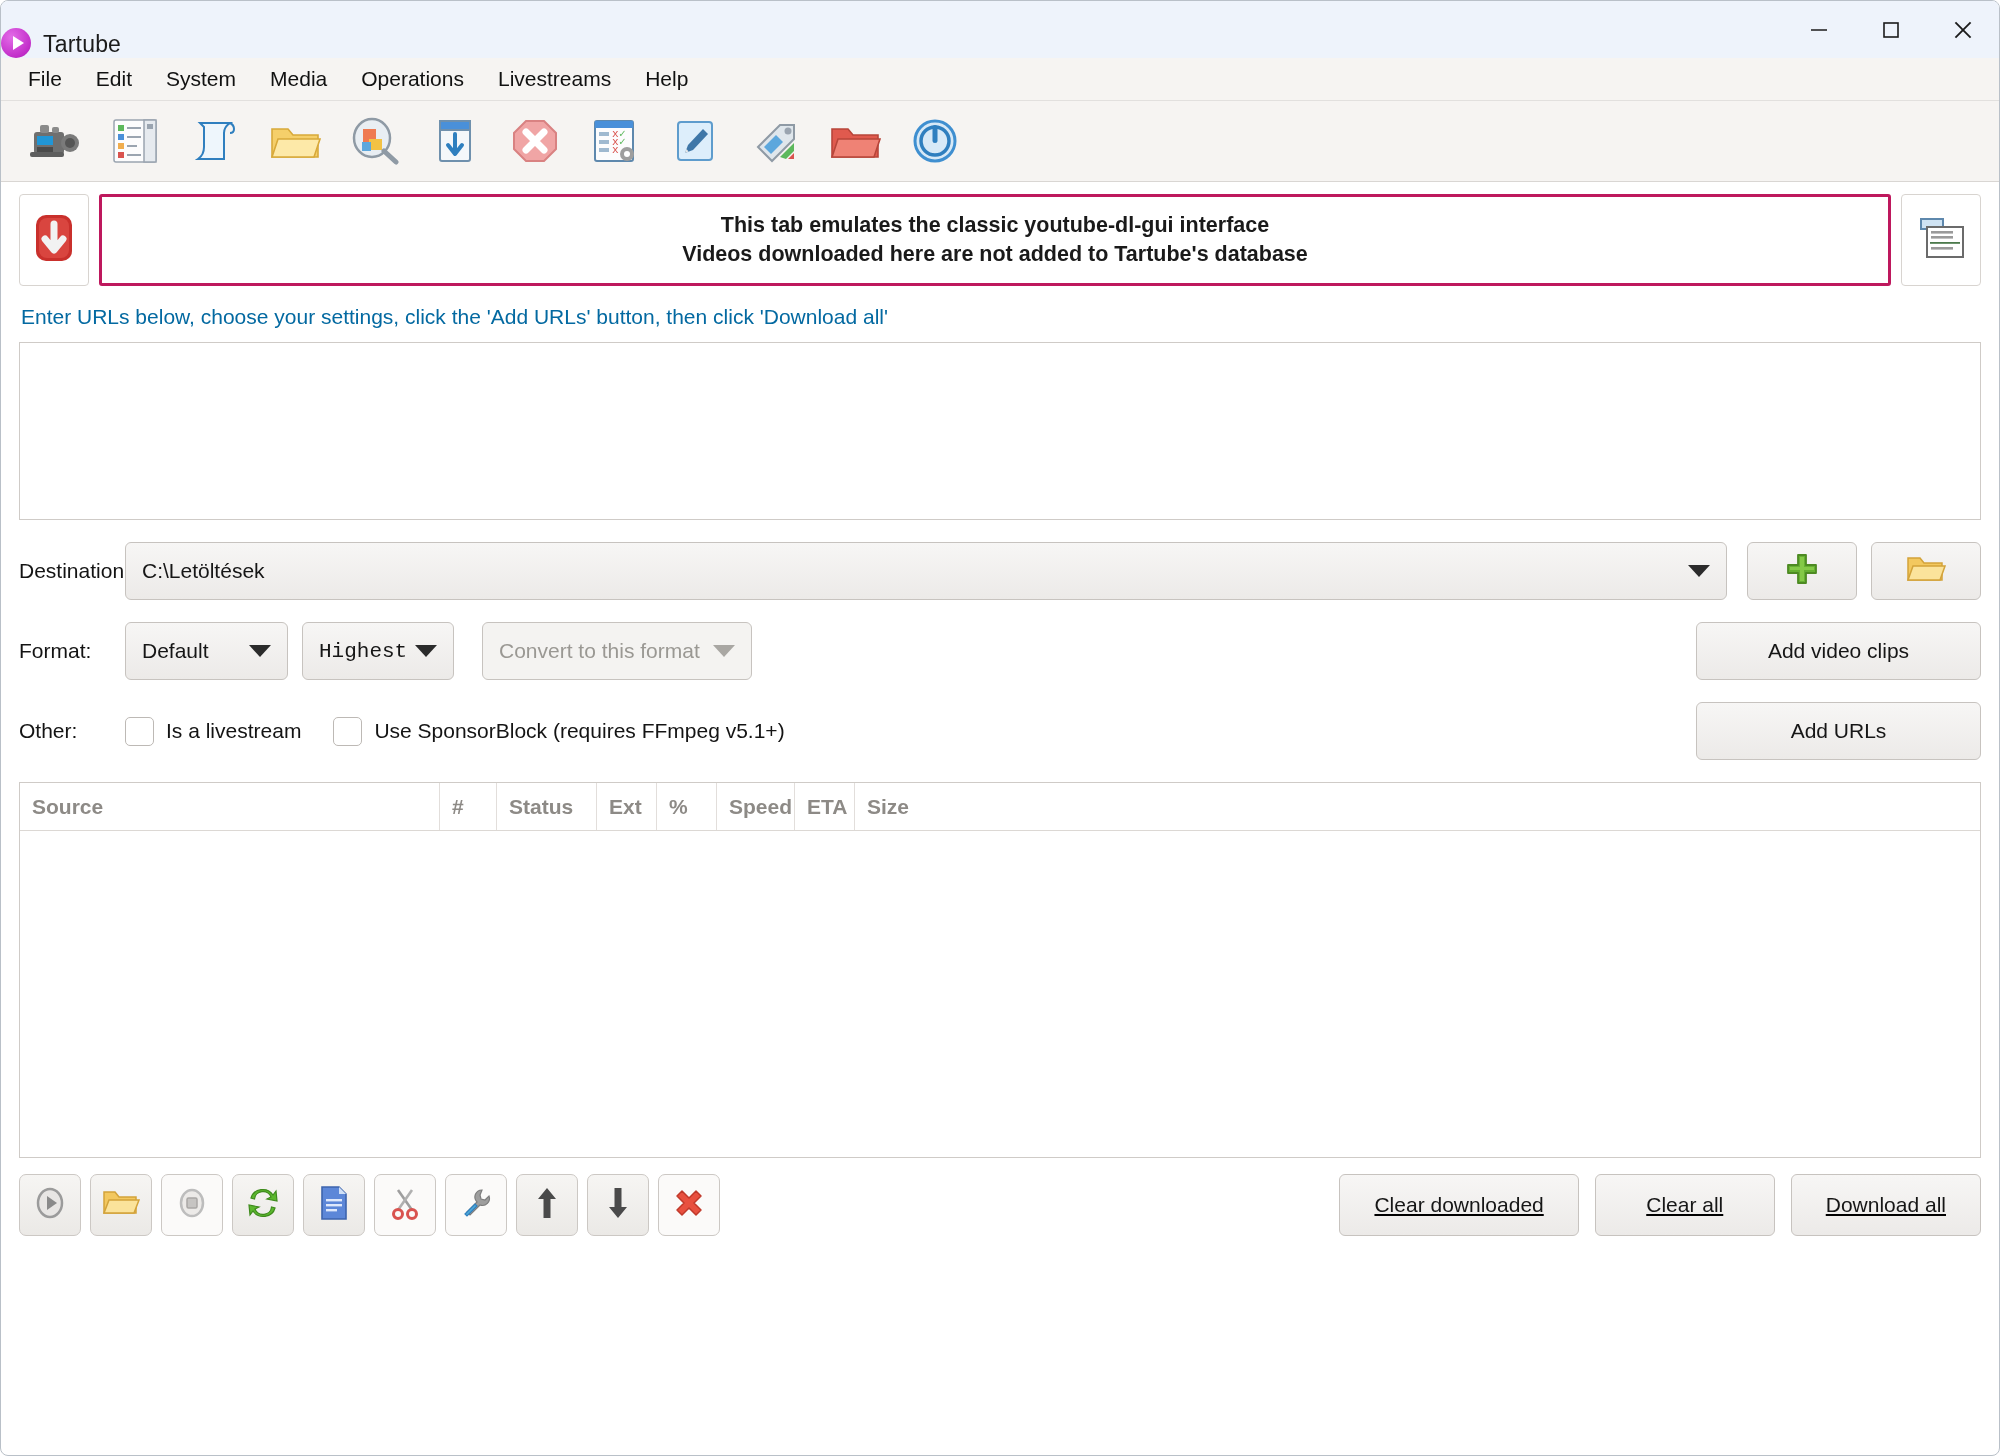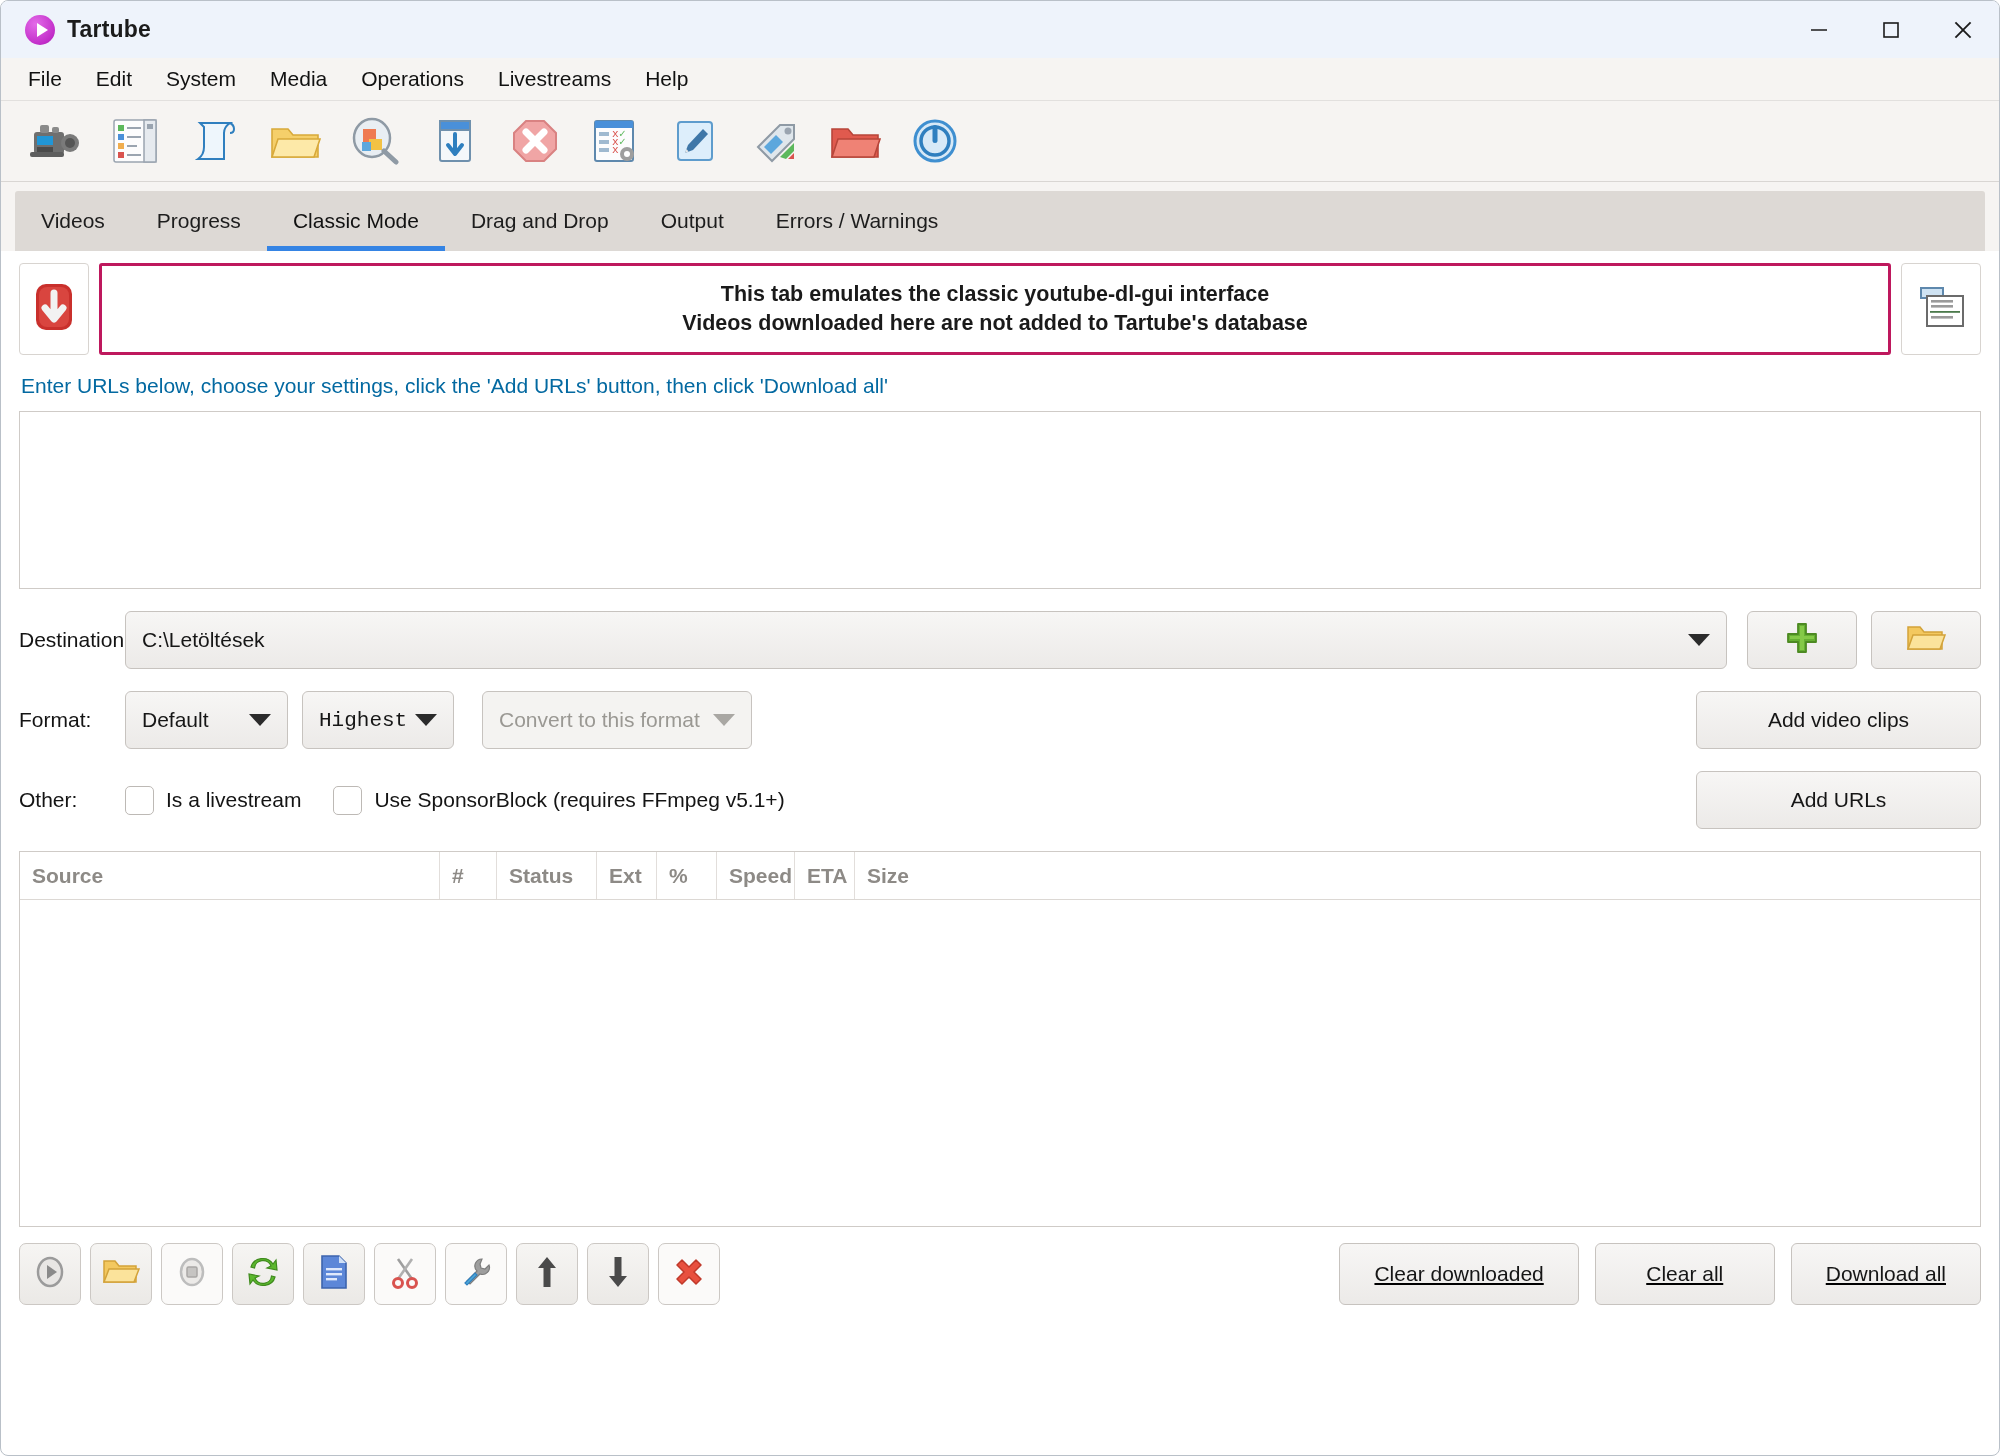--- a/index.html
+++ b/index.html
@@ -17,25 +17,24 @@
     border-radius: 8px;
     background: #ffffff;
     overflow: hidden;
   }
 
   
   .titlebar {
     height: 57px;
     background: #eef3fb;
     display: flex;
-    align-items: center;
-    padding-left: 24px;
+    align-items: flex-end;
+    padding-left: 0;
     box-sizing: border-box;
     position: relative;
-    font-weight: bold;
   }
   .app-logo {
     width: 30px; height: 30px;
     border-radius: 50%;
     background: radial-gradient(circle at 35% 30%, #e36be8, #c22ec9 70%, #a515ad);
     display: flex; align-items: center; justify-content: center;
     margin-right: 12px;
     flex: none;
   }
   .app-logo .tri {
@@ -499,30 +498,20 @@
       <svg width="50" height="48" viewBox="0 0 50 48">
         <circle cx="25" cy="24" r="20" fill="#d7e9f7" stroke="#3f8fd0" stroke-width="3"></circle>
         <circle cx="25" cy="24" r="14" fill="none" stroke="#2f7fbf" stroke-width="3.5"></circle>
         <rect x="22.5" y="8" width="5" height="18" rx="2.5" fill="#2f7fbf"></rect>
       </svg>
         </span>
     </div>
 
   </div>
 
-  <div class="tabstrip-wrap">
-    <div class="tabstrip">
-      <div class="tab">Videos</div>
-      <div class="tab">Progress</div>
-      <div class="tab active">Classic Mode</div>
-      <div class="tab">Drag and Drop</div>
-      <div class="tab">Output</div>
-      <div class="tab">Errors / Warnings</div>
-    </div>
-  </div>
 
   <div class="content">
 
     <div class="banner-row">
       <div class="banner-icon-box">
         <span>
         <svg width="44" height="58" viewBox="0 0 44 58">
           <rect x="4" y="6" width="36" height="46" rx="10" fill="#c9302c"></rect>
           <rect x="7" y="9" width="30" height="40" rx="8" fill="#d9453f"></rect>
           <path d="M22 15 L22 36 M13 30 L22 41 L31 30" fill="none" stroke="#f2f2f2" stroke-width="7" stroke-linecap="round" stroke-linejoin="round"></path>

